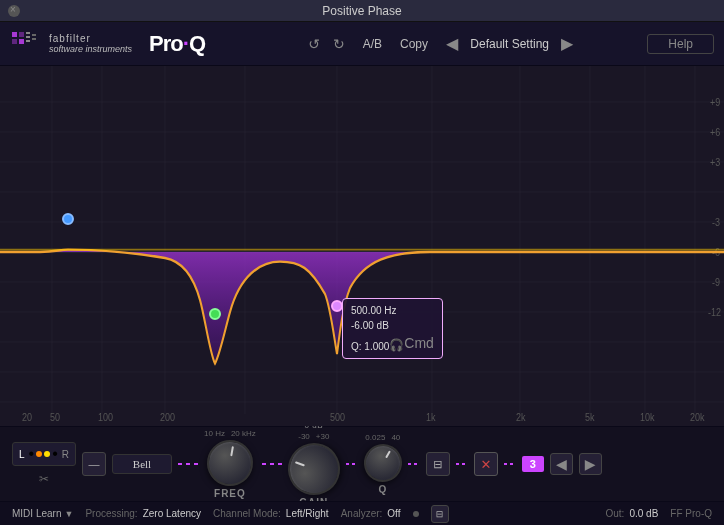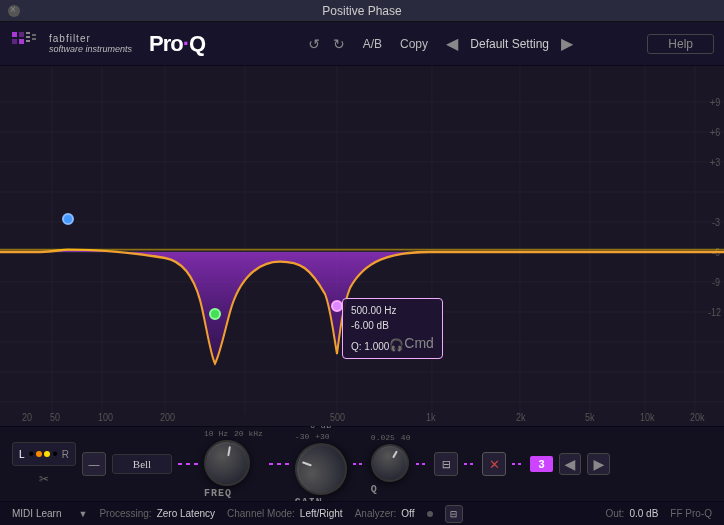--- a/index.html
+++ b/index.html
@@ -257,22 +257,22 @@
     .dash-line-sm {
       flex: 0 0 12px;
       height: 2px;
       background: repeating-linear-gradient(to right, #cc44ff 0, #cc44ff 3px, transparent 3px, transparent 6px);
     }
 
     
     .knob-group {
       display: flex;
       flex-direction: column;
+      align-items: center;
       gap: 2px;
-      font-family: Liberation Mono, monospace;
     }
     .knob-label-top {
       color: #888;
       font-size: 8px;
       text-align: center;
       letter-spacing: 0.5px;
     }
     .knob {
       width: 46px;
       height: 46px;
@@ -405,21 +405,21 @@
       height: 6px;
       border-radius: 50%;
       background: #555;
     }
     .midi-learn {
       color: #aaa;
       font-size: 10px;
       cursor: pointer;
       display: flex;
       align-items: center;
-      gap: 17px;
+      gap: 3px;
     }
     .midi-arrow {
       color: #888;
       font-size: 9px;
     }
     .scissors-icon {
       color: #666;
       font-size: 12px;
     }
     .status-divider {

